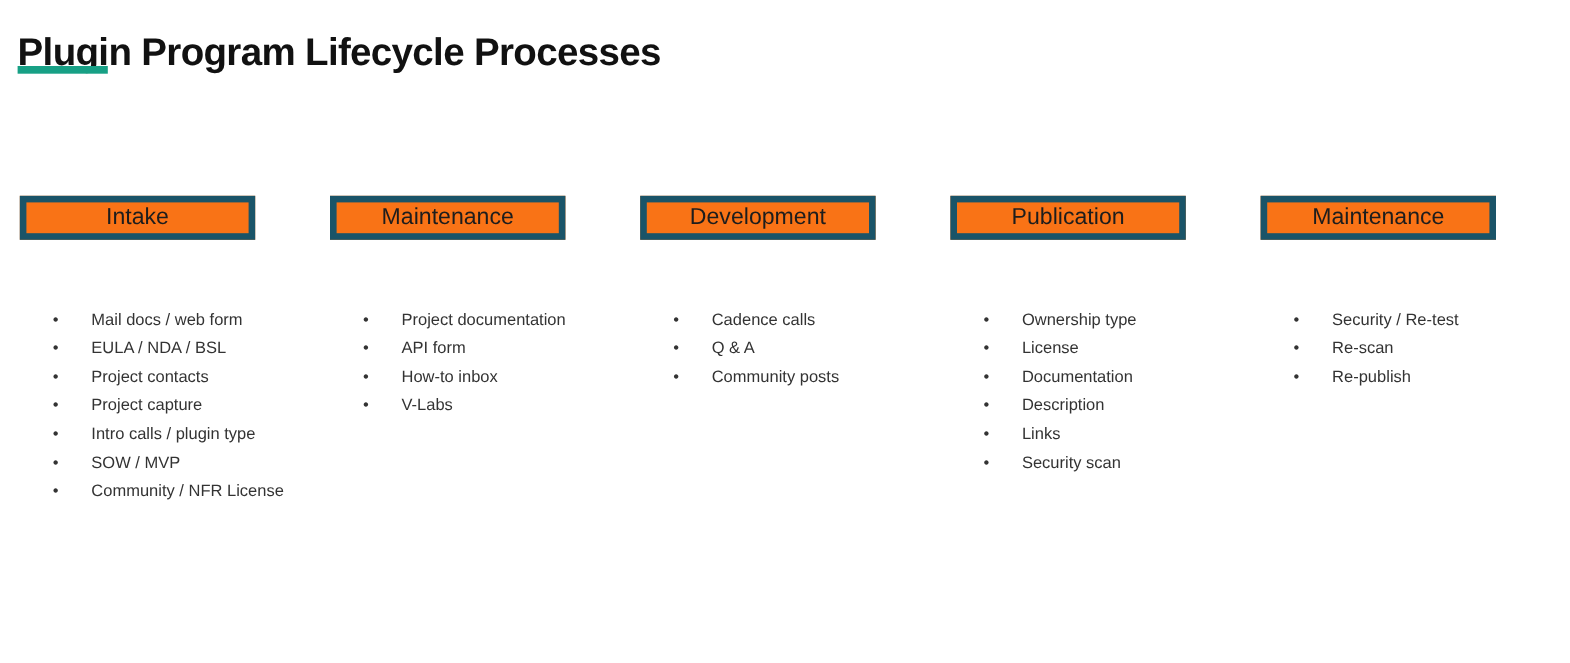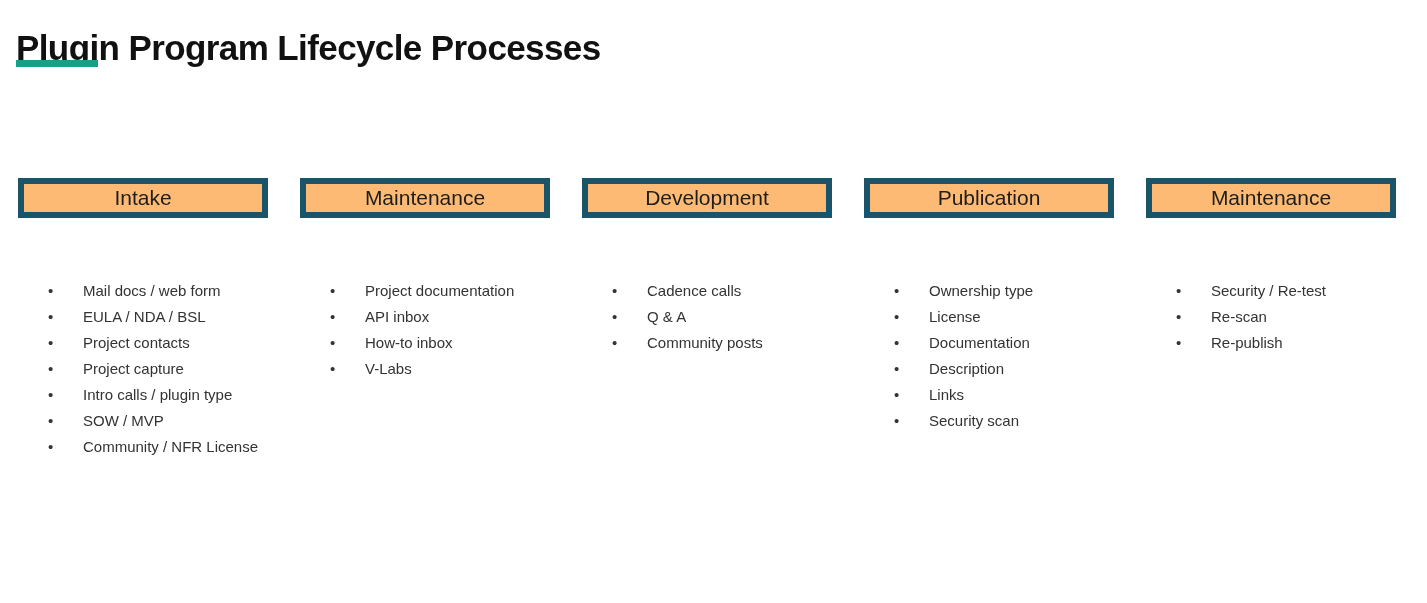--- a/index.html
+++ b/index.html
@@ -57,25 +57,25 @@
   .col-1 { left: 300px;  }
   .col-2 { left: 582px;  }
   .col-3 { left: 864px;  }
   .col-4 { left: 1146px; }
 
   
   .phase-box {
     position: absolute;
     top: 178px;
     left: 0;
-    width: 250px;
+    width: 214px;
     height: 40px;
     box-sizing: border-box;
     border: 6px solid #1a5468;
-    background: #fdba74;
+    background: #f97316;
     display: flex;
     align-items: center;
     justify-content: center;
   }
   .phase-label {
     font-size: 21px;
     font-weight: normal;
     color: #1d1d1d;
     line-height: 24px;
     white-space: nowrap;
@@ -160,21 +160,21 @@
     <div class="phase-box">
       <span class="phase-label">Maintenance</span>
     </div>
     <div class="bullet-list">
       <div class="bullet-item">
         <span class="bullet-dot">•</span>
         <span class="bullet-text">Project documentation</span>
       </div>
       <div class="bullet-item">
         <span class="bullet-dot">•</span>
-        <span class="bullet-text">API inbox</span>
+        <span class="bullet-text">API form</span>
       </div>
       <div class="bullet-item">
         <span class="bullet-dot">•</span>
         <span class="bullet-text">How-to inbox</span>
       </div>
       <div class="bullet-item">
         <span class="bullet-dot">•</span>
         <span class="bullet-text">V-Labs</span>
       </div>
     </div>

